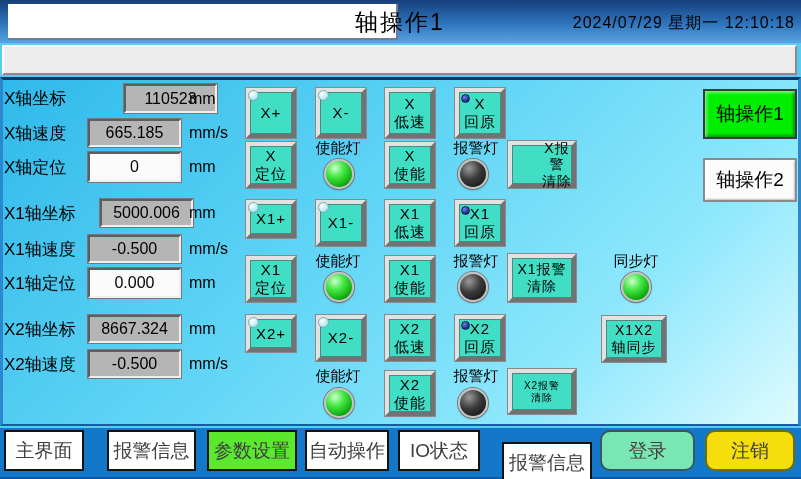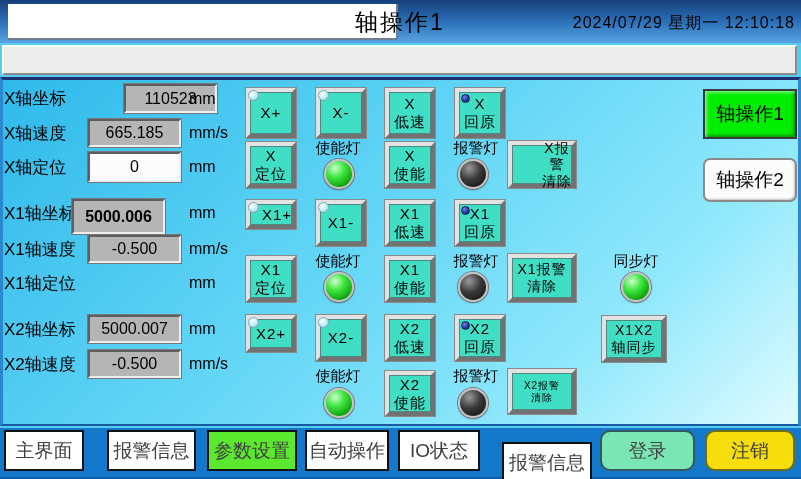--- a/index.html
+++ b/index.html
@@ -149,32 +149,33 @@
 
   <div class="abs f-label" style="left:4px;top:119px;width:82px;height:28px;">X轴速度</div>
   <div class="abs display" style="left:88px;top:119px;width:93px;height:28px;">665.185</div>
   <div class="abs f-unit" style="left:189px;top:119px;width:60px;height:28px;">mm/s</div>
 
   <div class="abs f-label" style="left:4px;top:152px;width:82px;height:30px;">X轴定位</div>
   <input class="abs input" style="left: 88px; top: 152px; width: 93px; height: 30px;" value="0">
   <div class="abs f-unit" style="left:189px;top:152px;width:60px;height:30px;">mm</div>
 
   <div class="abs f-label" style="left:4px;top:199px;width:84px;height:28px;">X1轴坐标</div>
-  <div class="abs display" style="left:72px;top:199px;width:93px;height:35px;font-weight:bold;">5000.006</div>
+  <div class="abs display" style="left:100px;top:199px;width:93px;height:28px;">5000.006</div>
   <div class="abs f-unit" style="left:189px;top:199px;width:60px;height:28px;">mm</div>
 
   <div class="abs f-label" style="left:4px;top:235px;width:72px;height:28px;text-align:right;">X1轴速度</div>
   <div class="abs display" style="left:88px;top:235px;width:93px;height:28px;">-0.500</div>
   <div class="abs f-unit" style="left:189px;top:235px;width:60px;height:28px;">mm/s</div>
 
   <div class="abs f-label" style="left:4px;top:268px;width:84px;height:30px;">X1轴定位</div>
+  <input class="abs input" style="left: 88px; top: 268px; width: 93px; height: 30px;" value="0.000">
   <div class="abs f-unit" style="left:189px;top:268px;width:60px;height:30px;">mm</div>
 
   <div class="abs f-label" style="left:4px;top:315px;width:84px;height:28px;">X2轴坐标</div>
-  <div class="abs display" style="left:88px;top:315px;width:93px;height:28px;">5000.007</div>
+  <div class="abs display" style="left:88px;top:315px;width:93px;height:28px;">8667.324</div>
   <div class="abs f-unit" style="left:189px;top:315px;width:60px;height:28px;">mm</div>
 
   <div class="abs f-label" style="left:4px;top:350px;width:84px;height:28px;">X2轴速度</div>
   <div class="abs display" style="left:88px;top:350px;width:93px;height:28px;">-0.500</div>
   <div class="abs f-unit" style="left:189px;top:350px;width:60px;height:28px;">mm/s</div>
 
   <div class="abs tbtn" style="left:246px;top:88px;width:50px;height:50px;">
     <span class="led led-pale"></span>
     <span>X+</span>
   </div>
@@ -202,21 +203,21 @@
     <span>X
 使能</span>
   </div>
   <div class="abs lamp-label" style="left:444px;top:139px;width:64px;">报警灯</div>
   <div class="abs lamp lamp-off" style="left:458px;top:159px;"></div>
   <div class="abs tbtn" style="left:508px;top:141px;width:68px;height:47px;font-size:14px;padding-left:30px;">
     <span>X报警
 清除</span>
   </div>
 
-  <div class="abs tbtn" style="left:246px;top:200px;width:50px;height:29px;justify-content:flex-end;">
+  <div class="abs tbtn" style="left:246px;top:200px;width:50px;height:38px;">
     <span class="led led-pale"></span>
     <span>X1+</span>
   </div>
   <div class="abs tbtn" style="left:316px;top:200px;width:50px;height:46px;">
     <span class="led led-pale"></span>
     <span>X1-</span>
   </div>
   <div class="abs tbtn" style="left:385px;top:200px;width:50px;height:46px;">
     <span>X1
 低速</span>
@@ -275,21 +276,21 @@
 使能</span>
   </div>
   <div class="abs lamp-label" style="left:444px;top:367px;width:64px;">报警灯</div>
   <div class="abs lamp lamp-off" style="left:458px;top:388px;"></div>
   <div class="abs tbtn" style="left:508px;top:369px;width:68px;height:45px;font-size:10px;">
     <span>X2报警
 清除</span>
   </div>
 
   <div class="abs screen-tab-active" style="left:703px;top:89px;width:94px;height:50px;">轴操作1</div>
-  <div class="abs screen-tab" style="left:703px;top:158px;width:94px;height:44px;border-radius:7px;">轴操作2</div>
+  <div class="abs screen-tab" style="left:703px;top:158px;width:94px;height:44px;">轴操作2</div>
 
   <div class="abs navbar"></div>
   <div class="abs nav-btn" style="left:4px;width:80px;">主界面</div>
   <div class="abs nav-btn" style="left:107px;width:89px;">报警信息</div>
   <div class="abs nav-btn active" style="left:207px;width:90px;">参数设置</div>
   <div class="abs nav-btn" style="left:305px;width:84px;">自动操作</div>
   <div class="abs nav-btn" style="left:398px;width:82px;">IO状态</div>
   <div class="abs nav-btn" style="left:502px;width:90px;margin-top:12px;">报警信息</div>
   <div class="abs nav-btn rounded-mint" style="left:600px;width:95px;">登录</div>
   <div class="abs nav-btn rounded-yellow" style="left:705px;width:90px;">注销</div>

